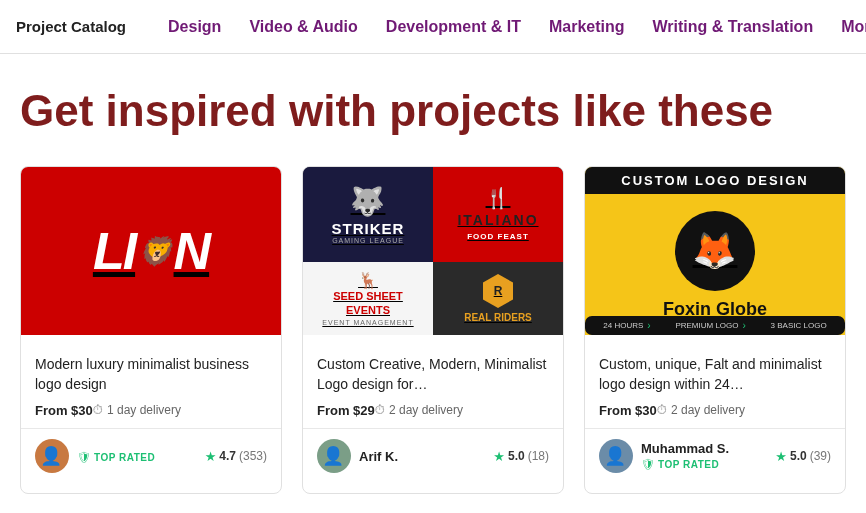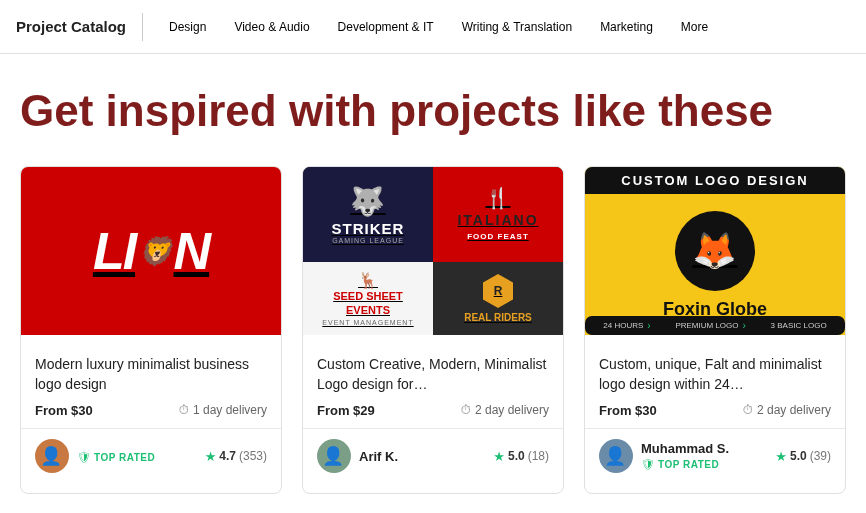--- a/index.html
+++ b/index.html
@@ -29,25 +29,26 @@
     }
     .nav-items {
       display: flex;
       align-items: center;
       gap: 0;
       list-style: none;
     }
     .nav-items li a {
       display: block;
       padding: 0 14px;
-      font-size: 12px;
-      color: #000000;
+      font-size: 16px;
+      color: #701a75;
       text-decoration: none;
       line-height: 54px;
       white-space: nowrap;
+      font-weight: bold;
     }
 
     
     .hero {
       padding: 32px 20px 20px 20px;
     }
     .hero h1 {
       font-size: 44px;
       font-weight: 700;
       color: #7f1d1d;
@@ -290,21 +291,20 @@
       font-size: 14px;
       color: #222;
       font-weight: 500;
       line-height: 1.4;
       margin-bottom: 8px;
       min-height: 38px;
     }
     .card-price-row {
       display: flex;
       align-items: center;
-      justify-content: space-between;
       margin-bottom: 10px;
     }
     .card-price {
       font-size: 13px;
       color: #555;
     }
     .card-price span {
       font-weight: 700;
       color: #222;
     }
@@ -384,24 +384,24 @@
     <li>
         <a href="#">Design</a>
       </li>
     <li>
         <a href="#">Video &amp; Audio</a>
       </li>
     <li>
         <a href="#">Development &amp; IT</a>
       </li>
     <li>
-        <a href="#">Writing &amp; Translation</a>
+        <a href="#">Marketing</a>
       </li>
     <li>
-        <a href="#">Marketing</a>
+        <a href="#">Writing &amp; Translation</a>
       </li>
     <li>
         <a href="#">More</a>
       </li>
   </ul>
 </nav>
 
 <section class="hero">
   <h1>Get inspired with projects like these</h1>
 </section>

